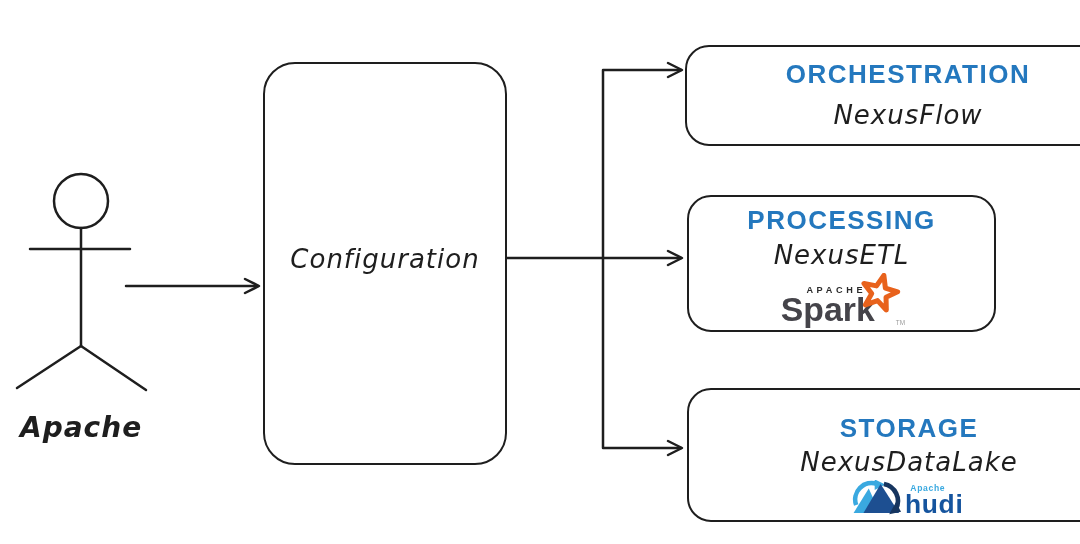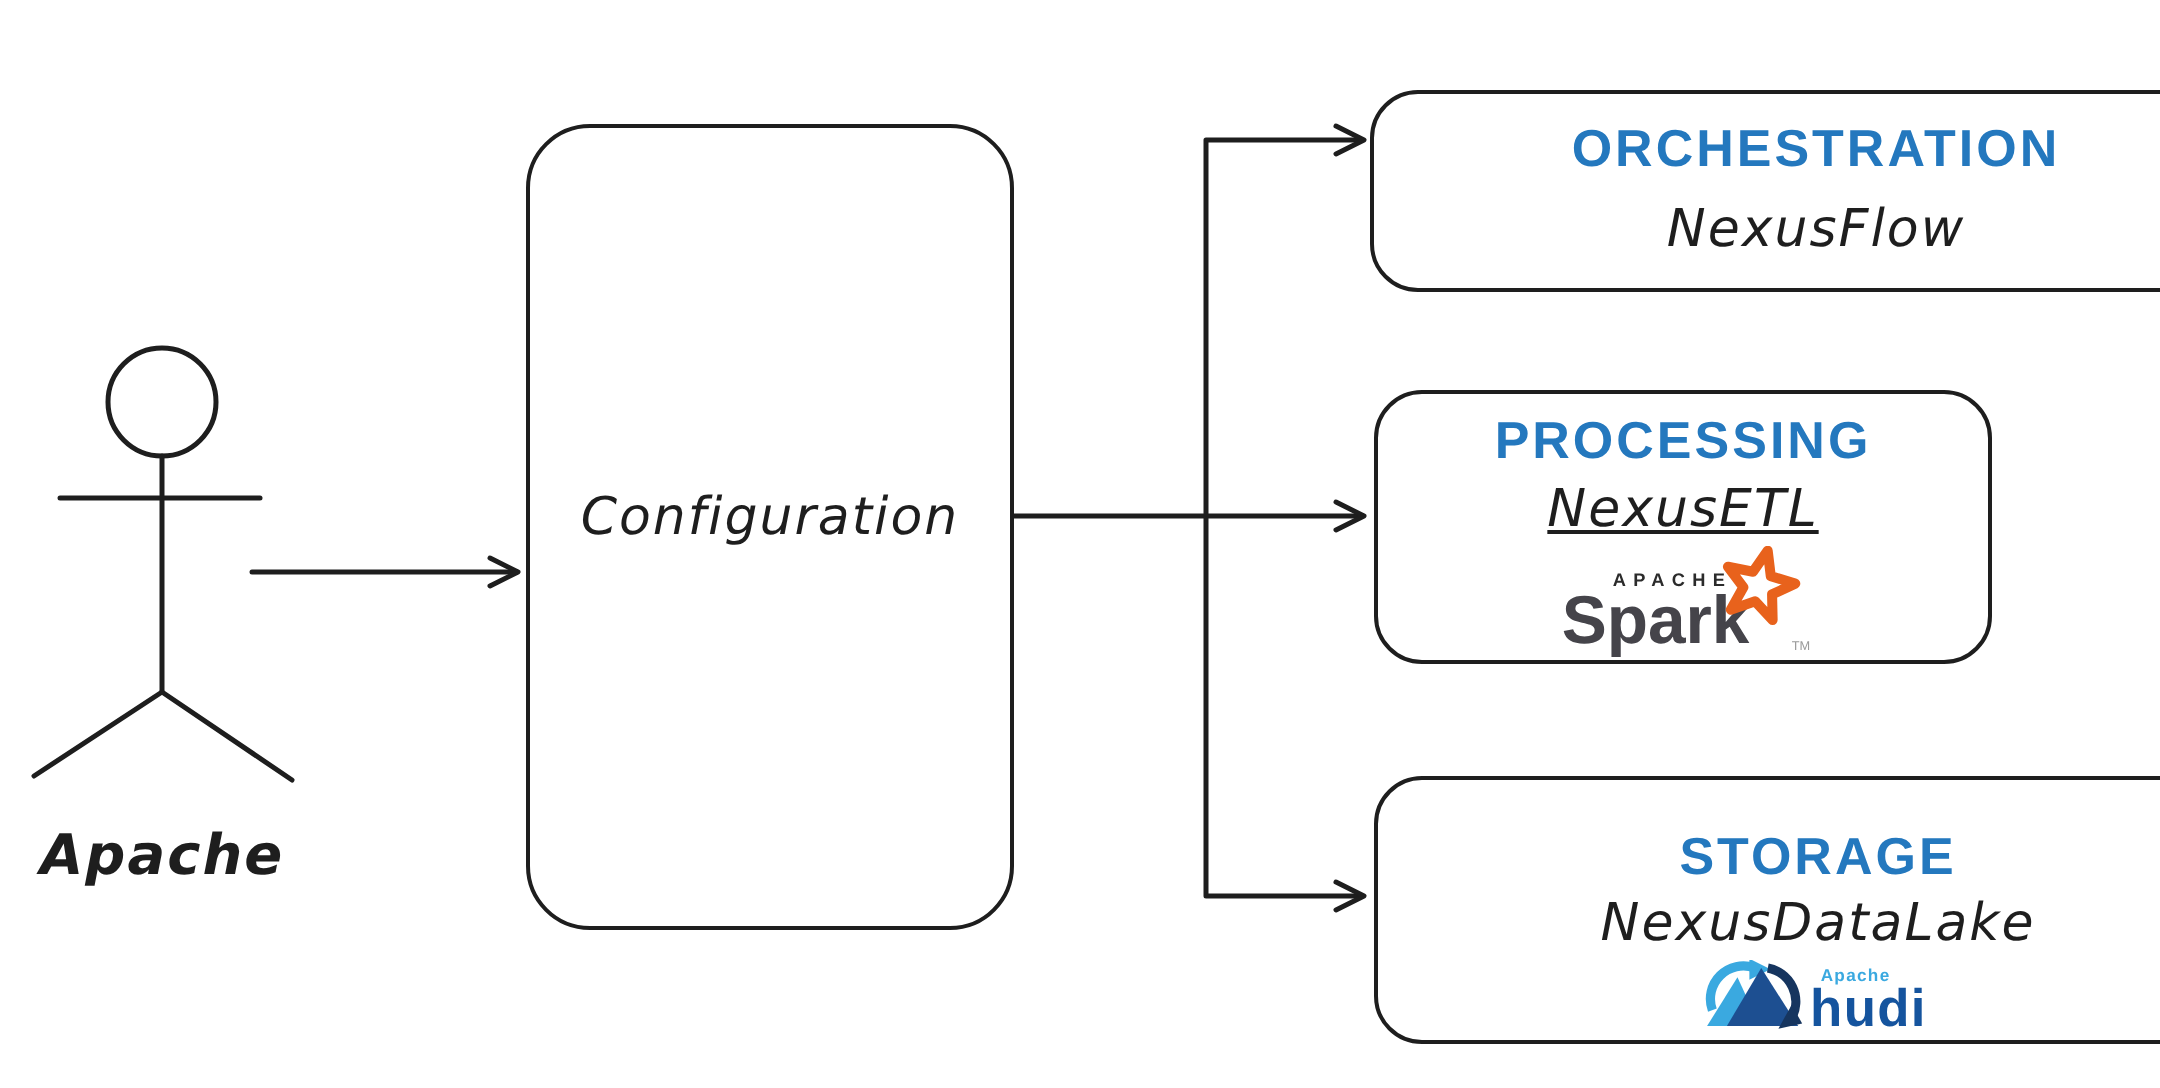--- a/index.html
+++ b/index.html
@@ -26,21 +26,21 @@
   .stor-node{left:687px;top:388px;width:444px;height:134px;padding-top:24px;}
   .node-title{
     font-family:"Liberation Sans",sans-serif;font-weight:700;font-size:26px;
     color:#2478be;letter-spacing:1.5px;line-height:1.15;
   }
   .hand{
     font-family:"DejaVu Sans",sans-serif;font-style:italic;font-weight:500;
     font-size:26px;color:#1e1e1e;letter-spacing:1px;line-height:1.25;
   }
   .orch-node .hand{margin-top:9px;}
-  .proc-node .hand{margin-top:3px;text-decoration:underline;}
+  .proc-node .hand{margin-top:3px;}
   .stor-node .hand{margin-top:2px;}
   .actor-label{
     position:absolute;left:20px;top:411px;width:120px;text-align:center;
     font-family:"DejaVu Sans",sans-serif;font-style:italic;font-weight:700;
     font-size:28px;color:#1e1e1e;letter-spacing:1px;
   }
   .logo{margin-top:2px;}
   .spark-apache{
     font-family:"Liberation Sans",sans-serif;font-weight:700;font-size:10px;
     letter-spacing:4px;fill:#2b2b2b;

